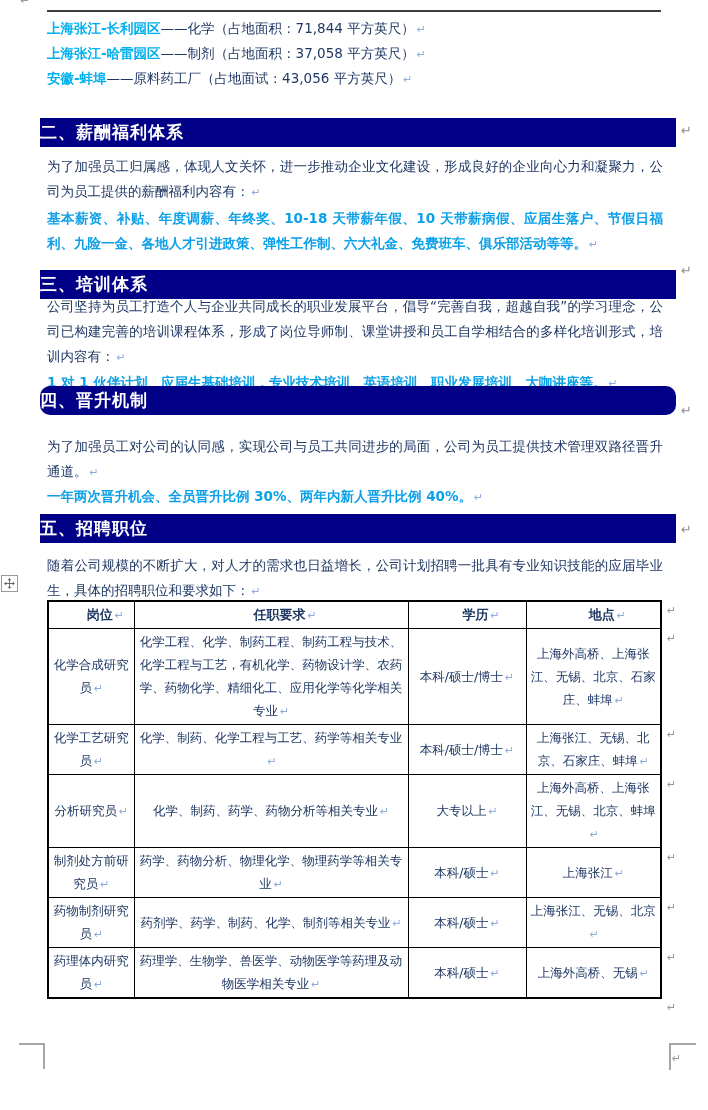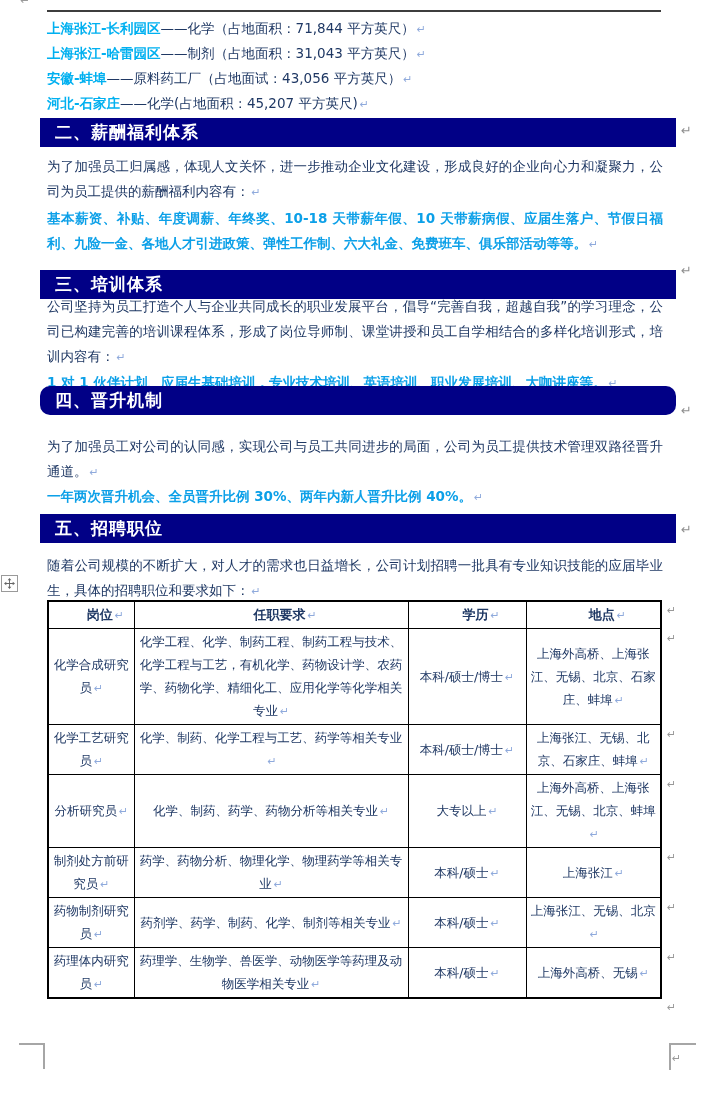--- a/index.html
+++ b/index.html
@@ -11,21 +11,21 @@
 
   .facilities{position:absolute;left:47px;top:16px;width:625px;}
   .fac-line{height:25px;line-height:25px;font-size:13.5px;white-space:nowrap;}
   .fac-name{color:#00b0f0;font-weight:bold;}
   .fac-desc{color:#1f3864;}
 
   .pilcrow{color:#8faadc;font-size:11px;font-weight:normal;margin-left:2px;}
 
   .section-bar{position:absolute;left:40px;width:636px;height:29px;background:#010086;
                color:#ffffff;font-weight:bold;font-size:17px;line-height:29px;
-               padding-left:15px;box-sizing:border-box;letter-spacing:1px;}
+               padding-left:0;box-sizing:border-box;letter-spacing:1px;}
   .bar-pilcrow{position:absolute;left:681px;color:#8f8f8f;font-size:13px;}
 
   .para{position:absolute;left:47px;width:616px;margin:0;font-size:13.5px;line-height:25px;
         text-align:justify;color:#1f3864;}
   .para.blue{color:#0ca0e8;font-weight:bold;}
 
   #bar-salary{top:118px;}   #para-salary{top:154px;}  #blue-salary{top:206px;}
   #bar-training{top:270px;} #para-training{top:294px;}#blue-training{top:370px;}
   #bar-promotion{top:386px;border-radius:10px;}#para-promotion{top:434px;}#blue-promotion{top:484px;}
   #bar-recruit{top:514px;}  #para-recruit{top:553px;}
@@ -50,23 +50,22 @@
 </head>
 <body>
 
 <div class="page">
 
   <span class="top-pilcrow pilcrow-slot">↵</span>
   <div class="top-rule"></div>
 
   <div class="facilities">
       <div class="fac-line"><span class="fac-name">上海张江-长利园区</span><span class="fac-desc">——化学（占地面积：71,844 平方英尺）</span><span class="pilcrow">↵</span></div>
-      <div class="fac-line"><span class="fac-name">上海张江-哈雷园区</span><span class="fac-desc">——制剂（占地面积：31,043 平方英尺）</span><span class="pilcrow">↵</span></div>
+      <div class="fac-line"><span class="fac-name">上海张江-哈雷园区</span><span class="fac-desc">——制剂（占地面积：37,058 平方英尺）</span><span class="pilcrow">↵</span></div>
       <div class="fac-line"><span class="fac-name">安徽-蚌埠</span><span class="fac-desc">——原料药工厂（占地面试：43,056 平方英尺）</span><span class="pilcrow">↵</span></div>
-      <div class="fac-line"><span class="fac-name">河北-石家庄</span><span class="fac-desc">——化学(占地面积：45,207 平方英尺)</span><span class="pilcrow">↵</span></div>
     </div>
 
   <div class="section-bar" id="bar-salary">
     <span>二、薪酬福利体系</span>
   </div>
   <span class="bar-pilcrow pilcrow-slot" style="top:123px">↵</span>
   <p class="para" id="para-salary"><span>为了加强员工归属感，体现人文关怀，进一步推动企业文化建设，形成良好的企业向心力和凝聚力，公司为员工提供的薪酬福利内容有：</span><span class="pilcrow pilcrow-slot">↵</span></p>
   <p class="para blue" id="blue-salary"><span>基本薪资、补贴、年度调薪、年终奖、10-18 天带薪年假、10 天带薪病假、应届生落户、节假日福利、九险一金、各地人才引进政策、弹性工作制、六大礼金、免费班车、俱乐部活动等等。</span><span class="pilcrow pilcrow-slot">↵</span></p>
 
   <div class="section-bar" id="bar-training">

